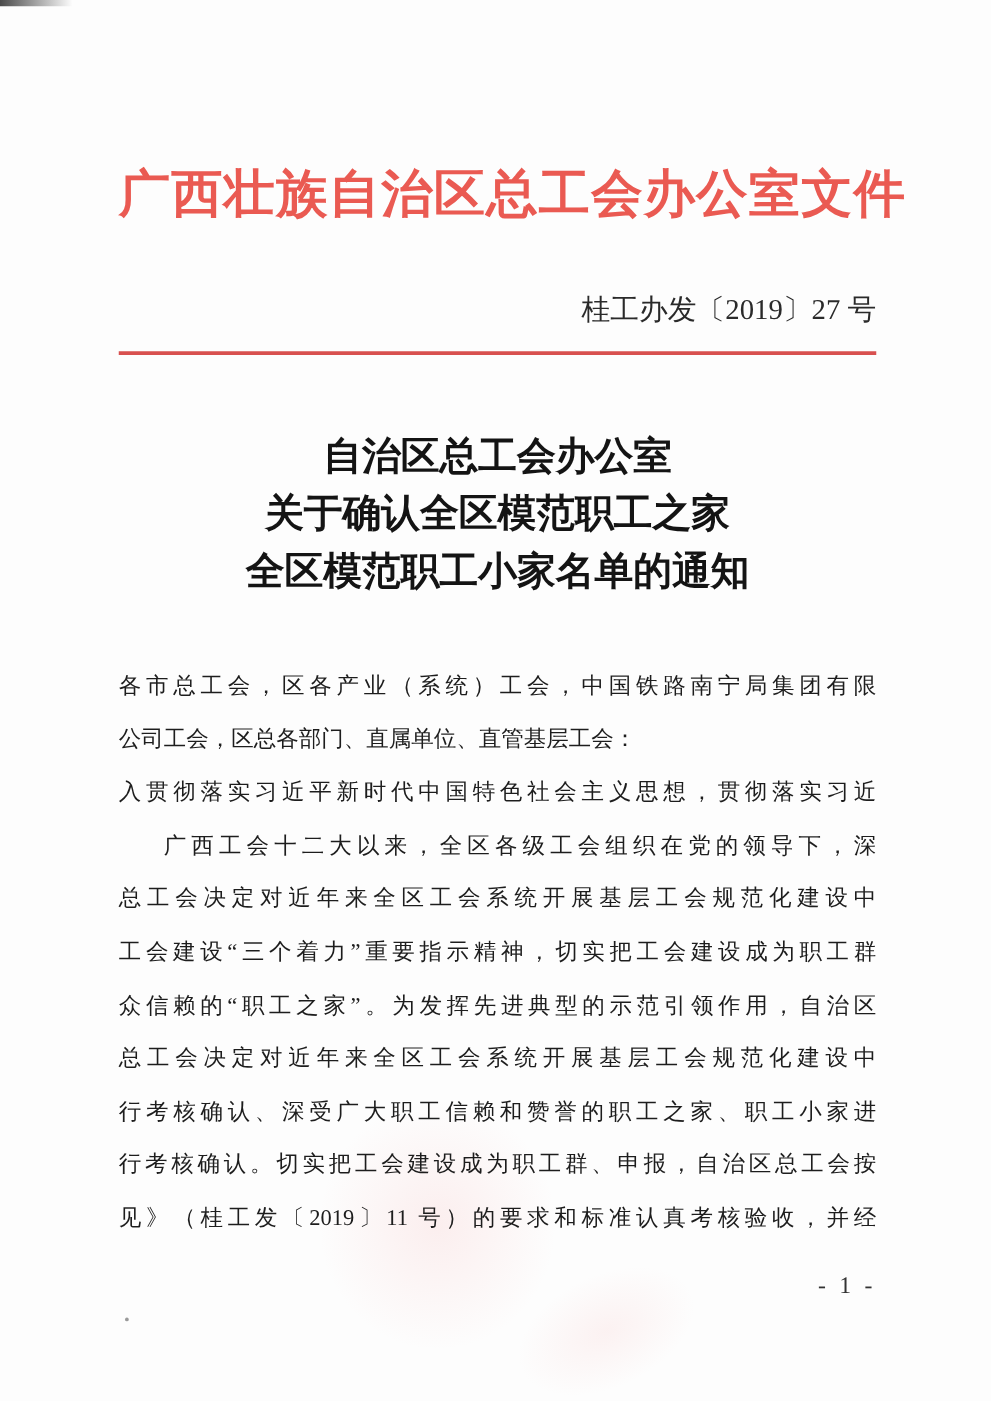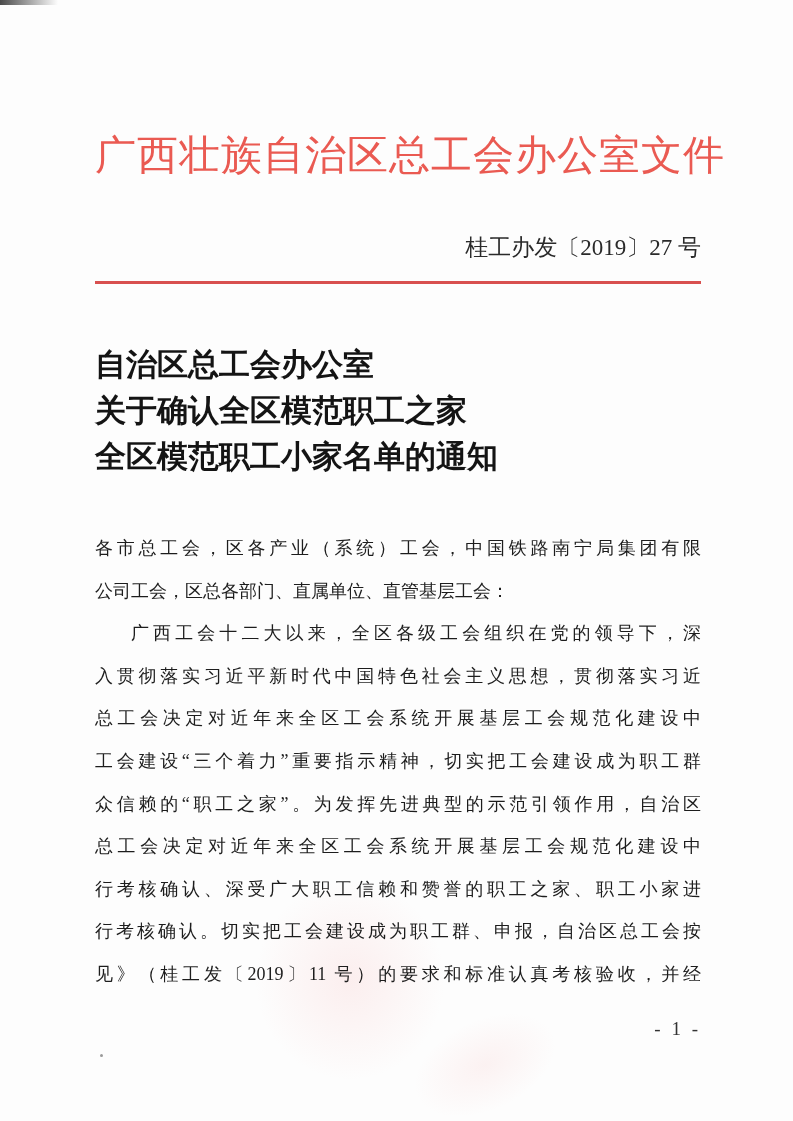--- a/index.html
+++ b/index.html
@@ -47,21 +47,21 @@
     transform: rotate(-25deg);
     pointer-events: none;
   }
   
   .letterhead {
     position: absolute;
     top: 128px; left: 95px;
     width: 606px;
     text-align: right;
     font-size: 41px;
-    font-weight: normal;
+    font-weight: bold;
     letter-spacing: 1px;
     color: #ea5a52;
     white-space: nowrap;
   }
   .doc-number {
     position: absolute;
     top: 232px; left: 95px;
     width: 606px;
     text-align: right;
     font-size: 23px;
@@ -72,21 +72,21 @@
     top: 281px; left: 95px;
     width: 606px;
     height: 3px;
     background: #d8504f;
   }
   
   .doc-title {
     position: absolute;
     top: 342px; left: 95px;
     width: 606px;
-    text-align: left;
+    text-align: center;
     font-size: 31px;
     font-weight: bold;
     line-height: 46px;
     color: #141414;
   }
   
   .body-text {
     position: absolute;
     top: 527px; left: 95px;
     width: 606px;
@@ -136,22 +136,22 @@
 
   <div class="doc-title">
     <div>自治区总工会办公室</div>
     <div>关于确认全区模范职工之家</div>
     <div>全区模范职工小家名单的通知</div>
   </div>
 
   <div class="body-text">
     <div class="line">各市总工会，区各产业（系统）工会，中国铁路南宁局集团有限</div>
     <div class="line short">公司工会，区总各部门、直属单位、直管基层工会：</div>
+    <div class="line">入贯彻落实习近平新时代中国特色社会主义思想，贯彻落实习近</div>
     <div class="line indent">广西工会十二大以来，全区各级工会组织在党的领导下，深</div>
-    <div class="line">入贯彻落实习近平新时代中国特色社会主义思想，贯彻落实习近</div>
     <div class="line">总工会决定对近年来全区工会系统开展基层工会规范化建设中</div>
     <div class="line">工会建设“三个着力”重要指示精神，切实把工会建设成为职工群</div>
     <div class="line">众信赖的“职工之家”。为发挥先进典型的示范引领作用，自治区</div>
     <div class="line">总工会决定对近年来全区工会系统开展基层工会规范化建设中</div>
     <div class="line">行考核确认、深受广大职工信赖和赞誉的职工之家、职工小家进</div>
     <div class="line">行考核确认。切实把工会建设成为职工群、申报，自治区总工会按</div>
     <div class="line">见》（桂工发〔2019〕11 号）的要求和标准认真考核验收，并经</div>
   </div>
 
   <div class="page-number">- 1 -</div>

